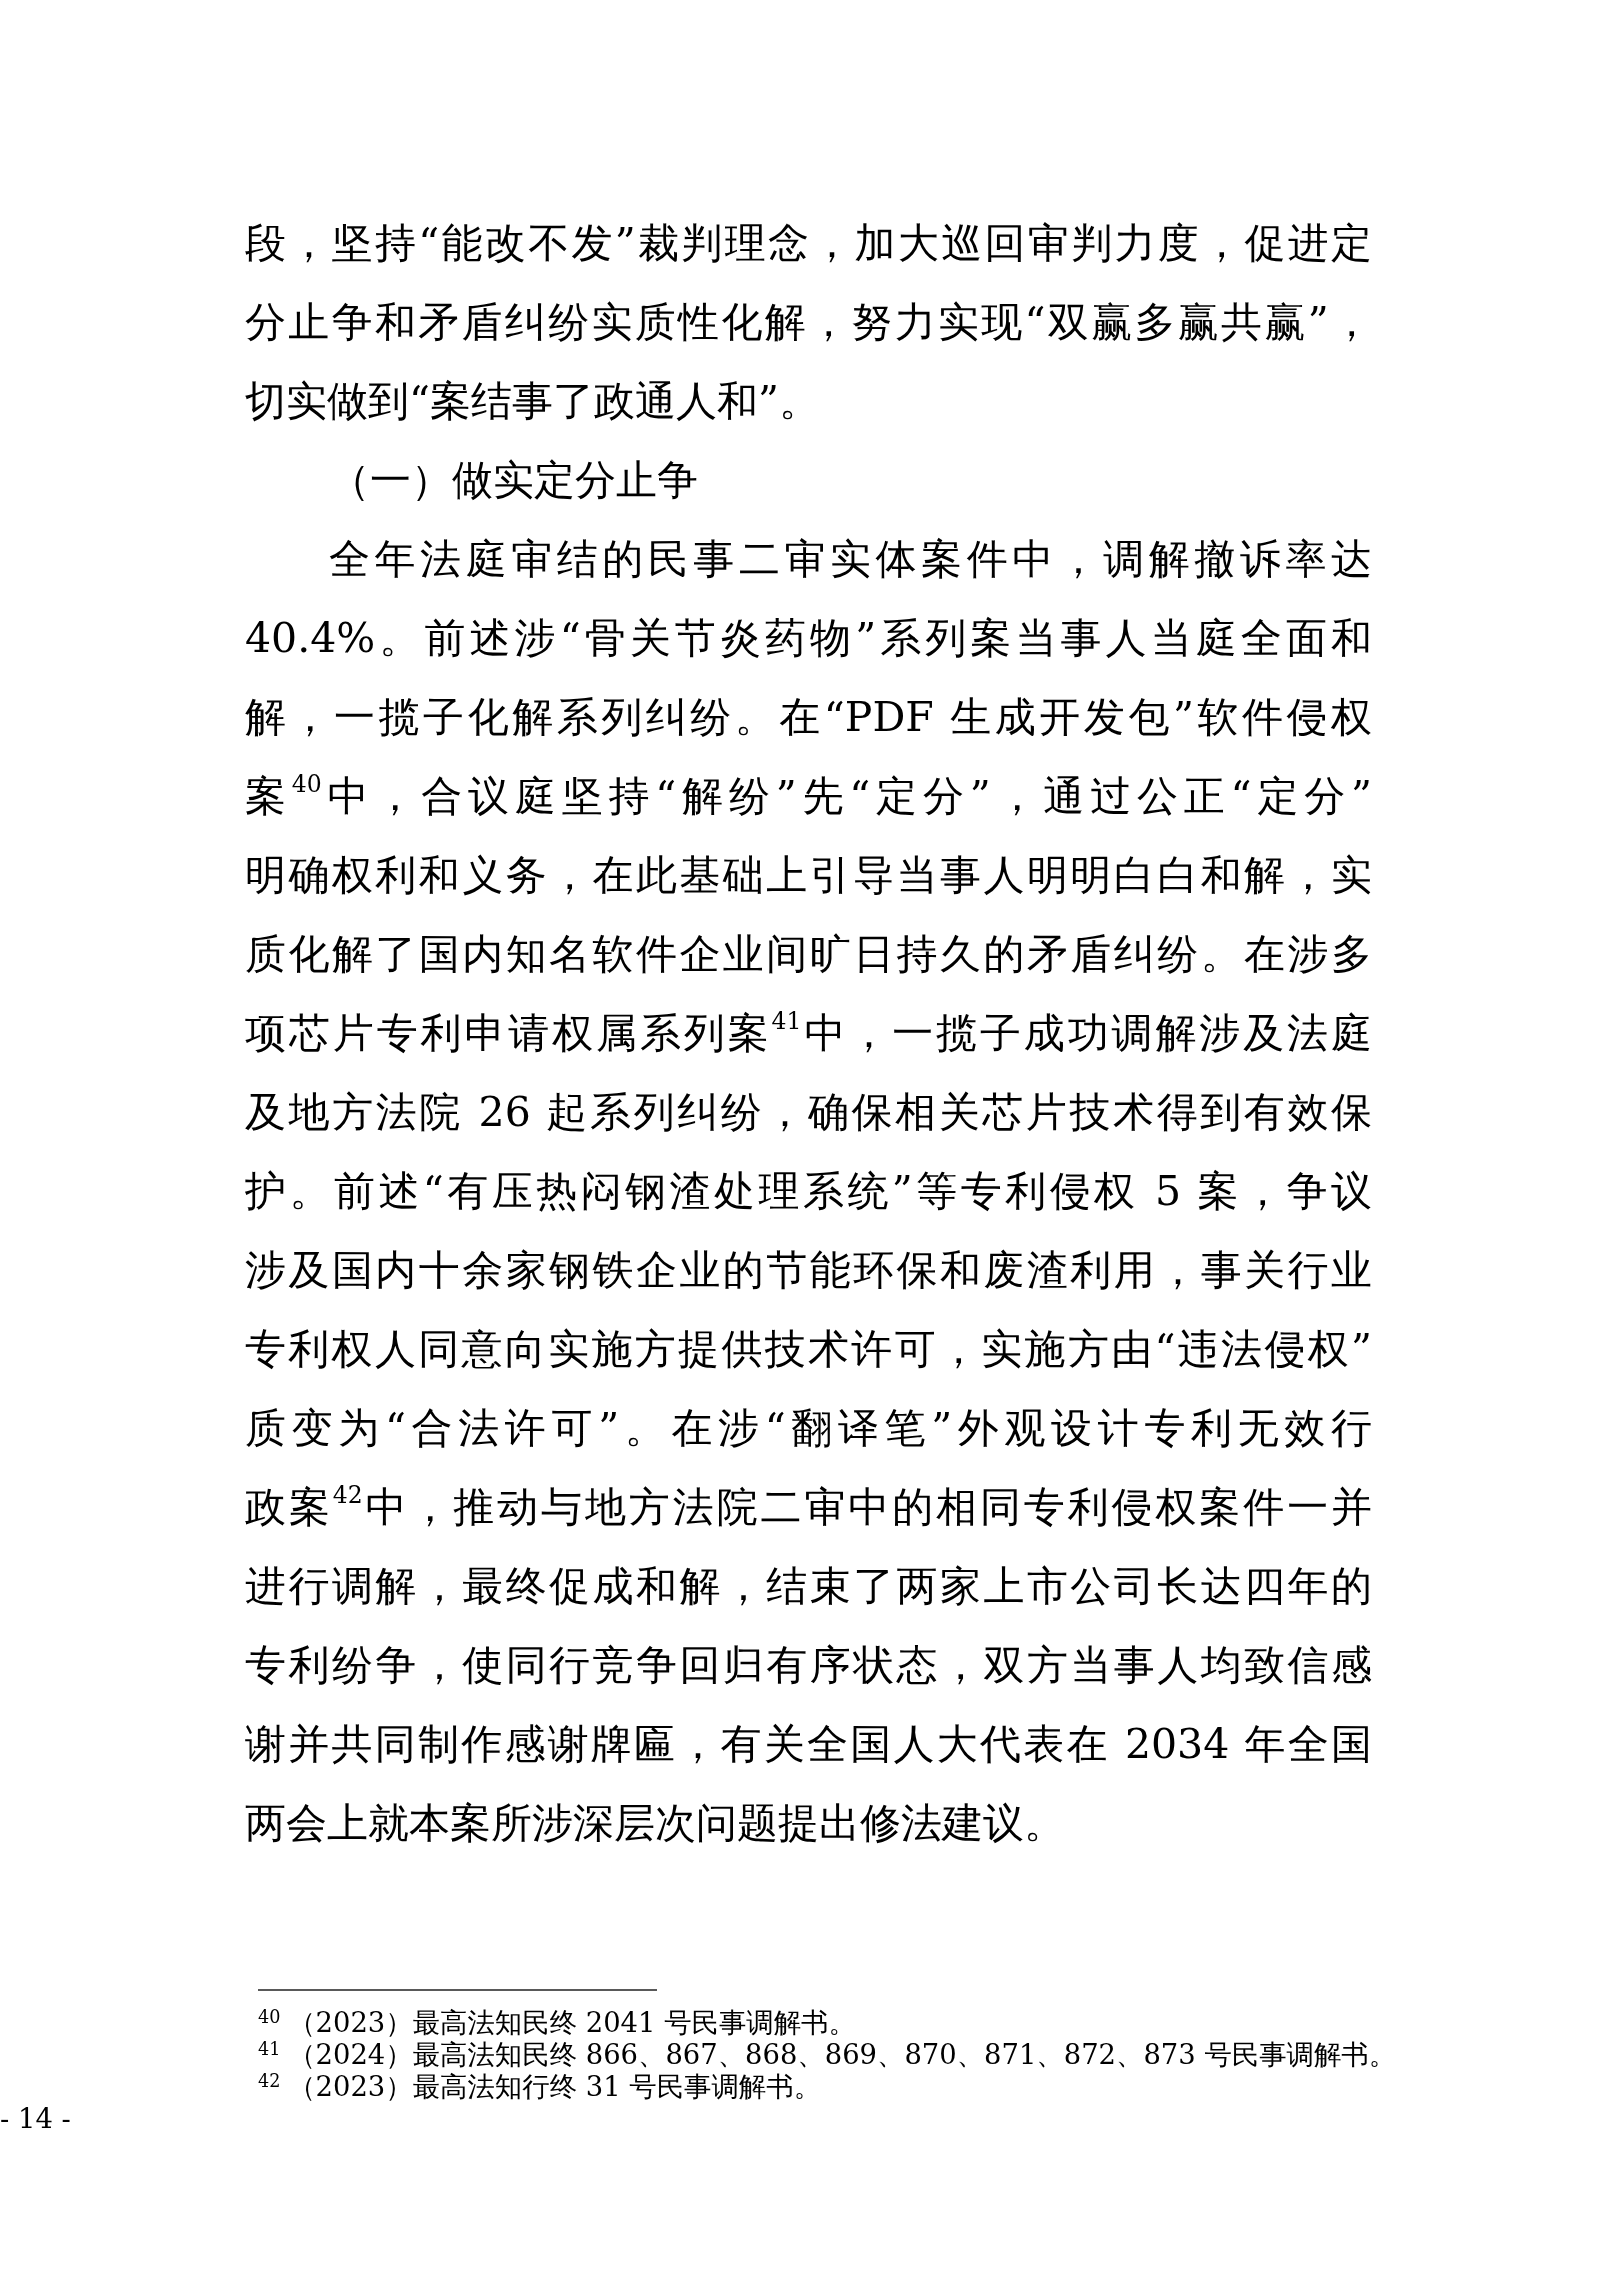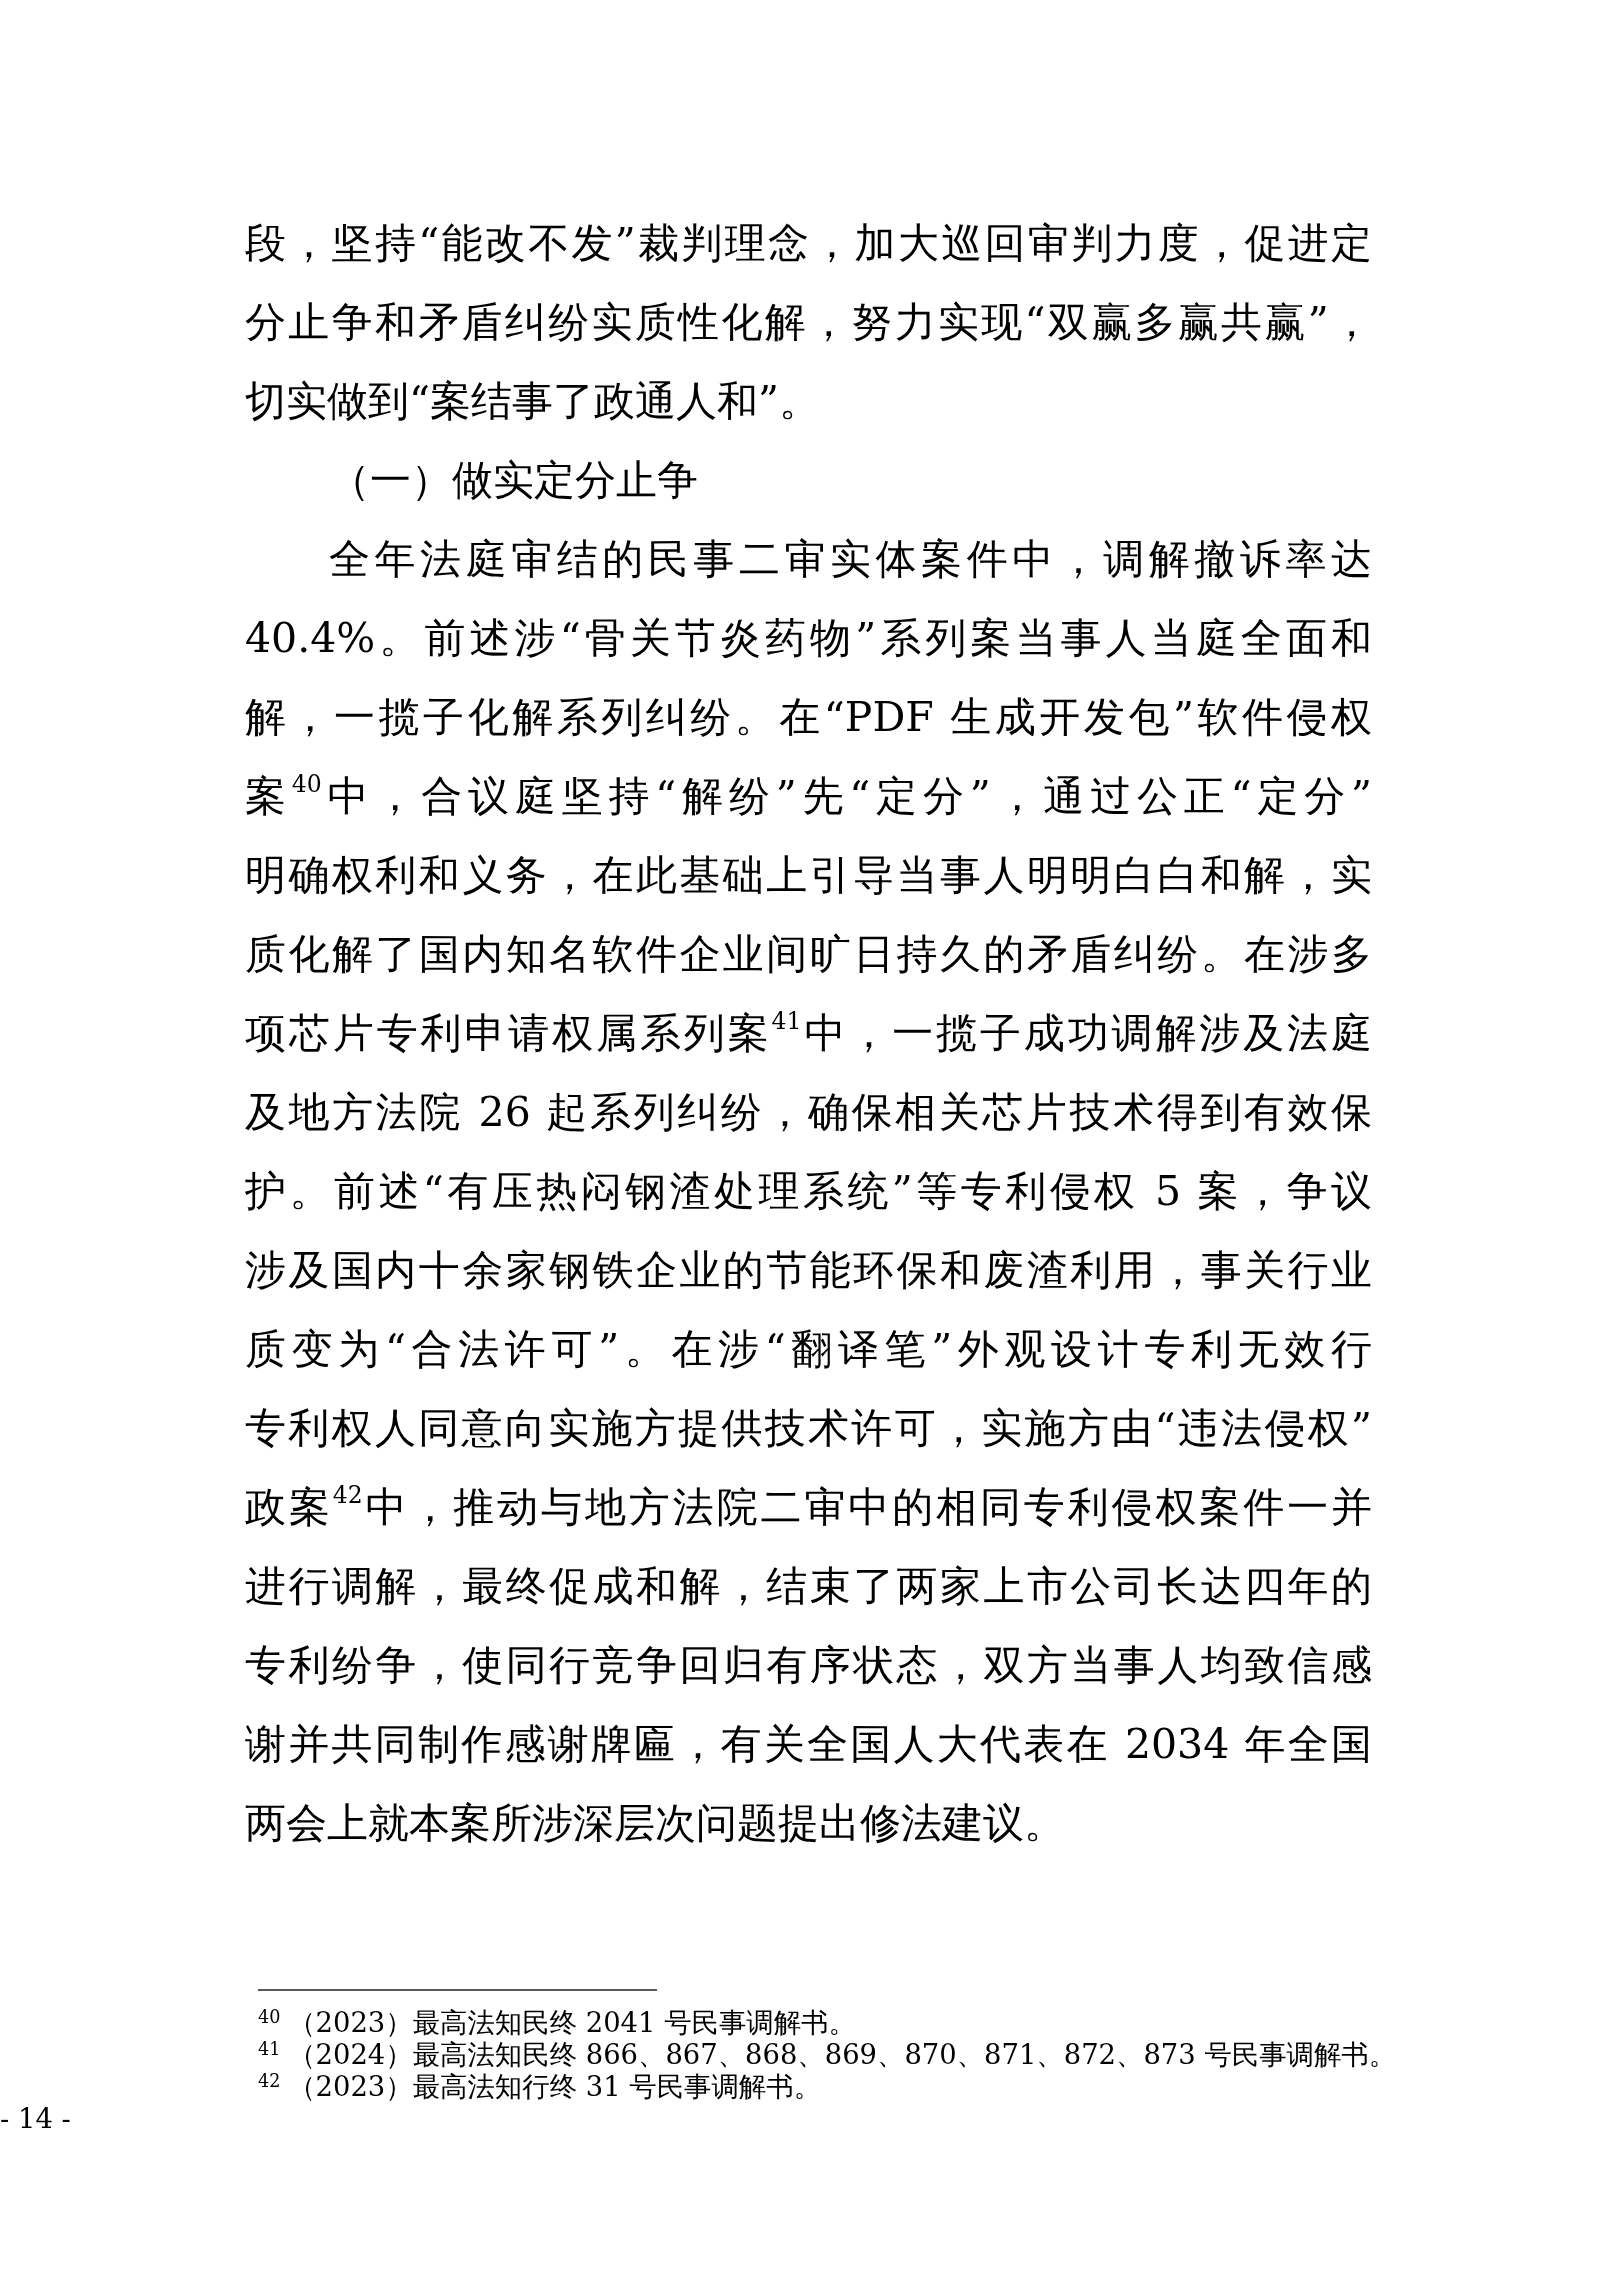--- a/index.html
+++ b/index.html
@@ -96,22 +96,22 @@
       <span>案</span><sup class="fnref">40</sup><span>中，合议庭坚持“解纷”先“定分”，通过公正“定分”</span>
     </div>
     <div class="line">明确权利和义务，在此基础上引导当事人明明白白和解，实</div>
     <div class="line">质化解了国内知名软件企业间旷日持久的矛盾纠纷。在涉多</div>
     <div class="line">
       <span>项芯片专利申请权属系列案</span><sup class="fnref">41</sup><span>中，一揽子成功调解涉及法庭</span>
     </div>
     <div class="line">及地方法院 26 起系列纠纷，确保相关芯片技术得到有效保</div>
     <div class="line">护。前述“有压热闷钢渣处理系统”等专利侵权 5 案，争议</div>
     <div class="line">涉及国内十余家钢铁企业的节能环保和废渣利用，事关行业</div>
+    <div class="line">专利权人同意向实施方提供技术许可，实施方由“违法侵权”</div>
     <div class="line">质变为“合法许可”。在涉“翻译笔”外观设计专利无效行</div>
-    <div class="line">专利权人同意向实施方提供技术许可，实施方由“违法侵权”</div>
     <div class="line">
       <span>政案</span><sup class="fnref">42</sup><span>中，推动与地方法院二审中的相同专利侵权案件一并</span>
     </div>
     <div class="line">进行调解，最终促成和解，结束了两家上市公司长达四年的</div>
     <div class="line">专利纷争，使同行竞争回归有序状态，双方当事人均致信感</div>
     <div class="line">谢并共同制作感谢牌匾，有关全国人大代表在 2034 年全国</div>
     <div class="line last">两会上就本案所涉深层次问题提出修法建议。</div>
 
   </div>
 

